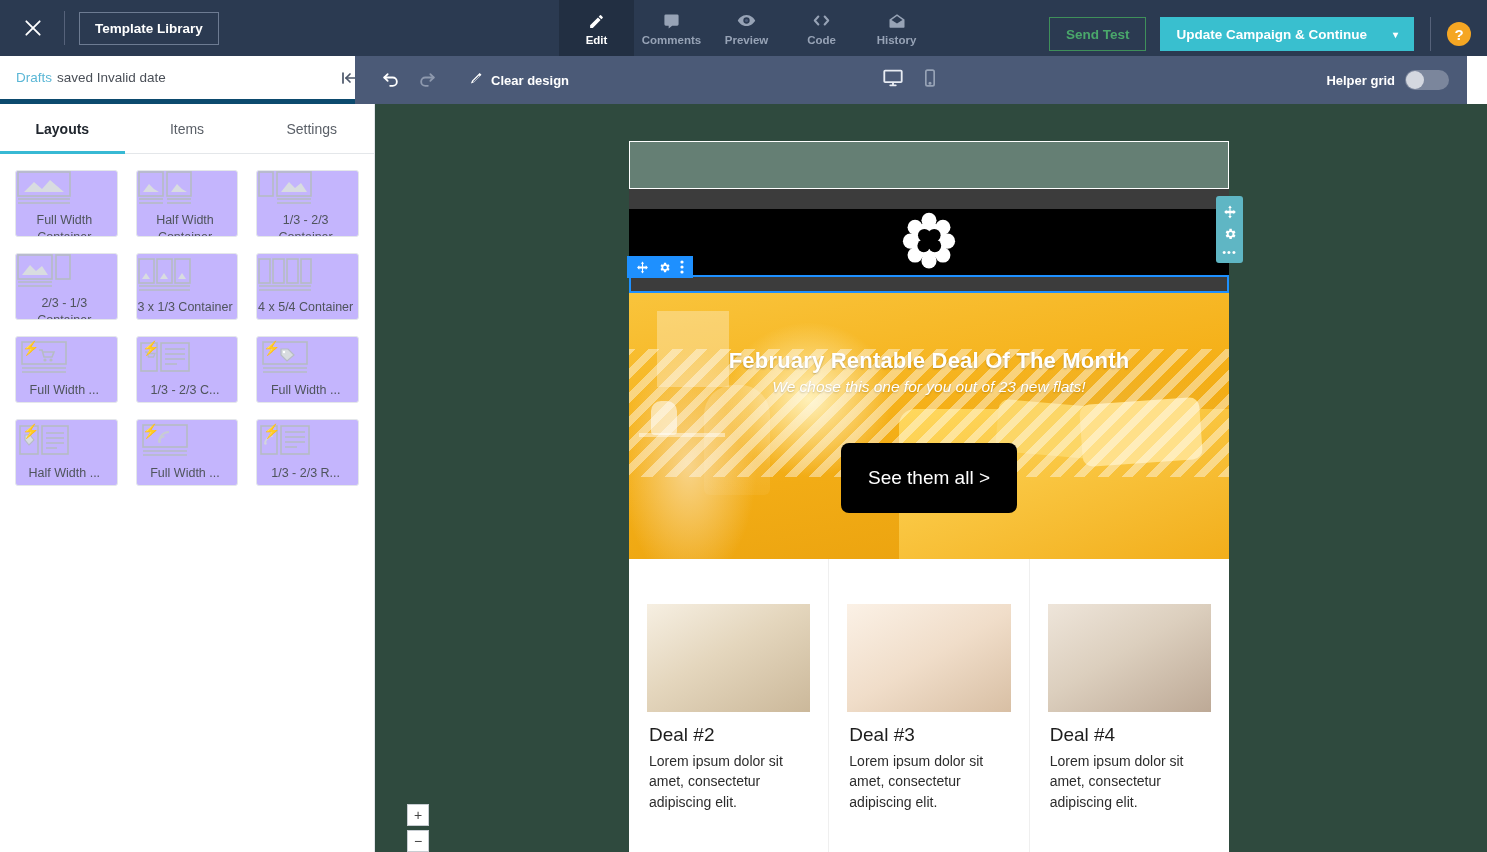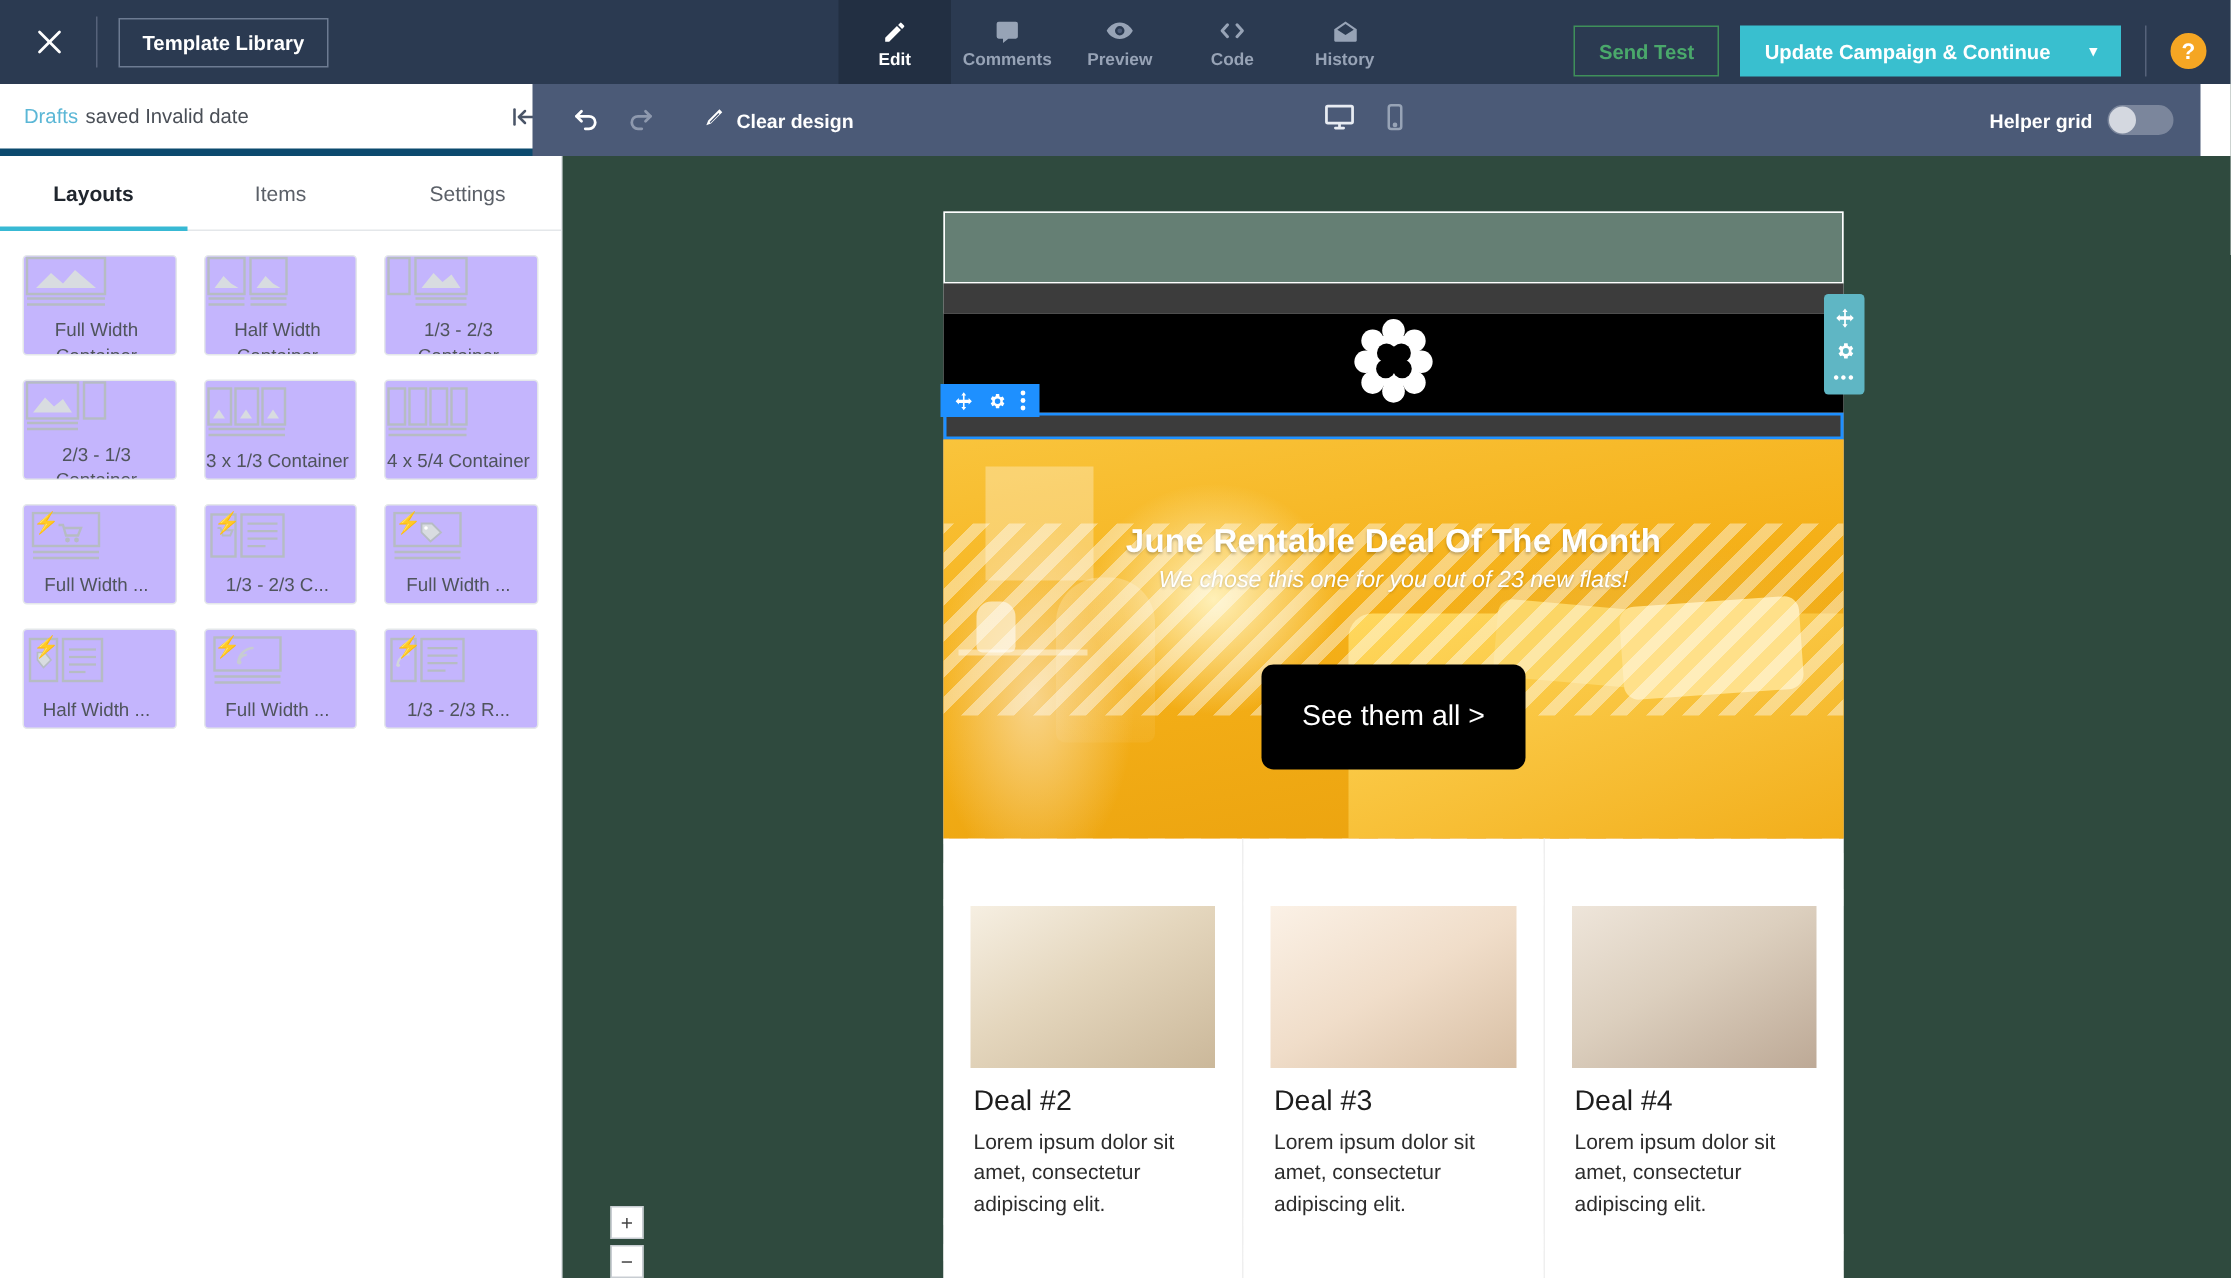--- a/index.html
+++ b/index.html
@@ -789,21 +789,21 @@
       <div class="hero-photo"></div>
       <div class="hero-window"></div>
       <div class="hero-chair"></div>
       <div class="hero-bed"></div>
       <div class="hero-pillow2"></div>
       <div class="hero-pillow"></div>
       <div class="hero-lamp"></div>
       <div class="hero-table"></div>
       <div class="hero-overlay-stripes"></div>
 
-      <div class="hero-title">June Rentable Deal Of The Month</div>
+      <div class="hero-title">February Rentable Deal Of The Month</div>
       <div class="hero-sub">We chose this one for you out of 23 new flats!</div>
       <div class="hero-cta">
         <span>See them all &gt;</span>
       </div>
     </div>
 
     <div class="deals">
 
       <div class="deal-col">
         <div class="deal-pad-top stripes"></div>

